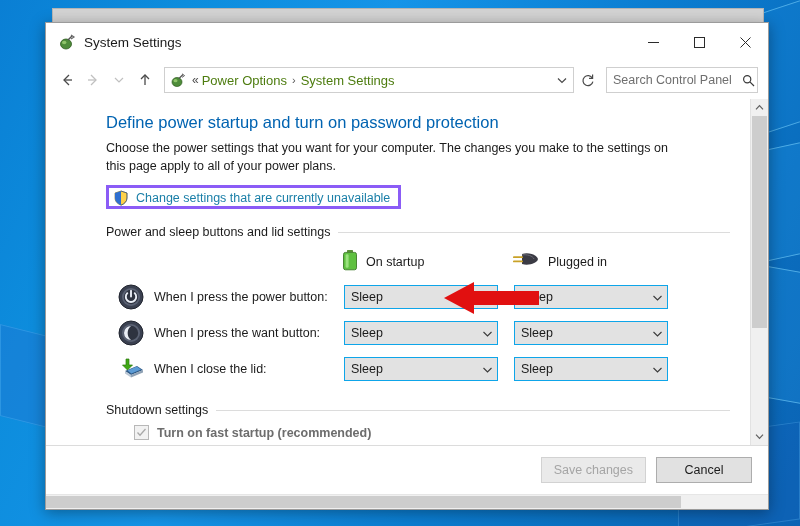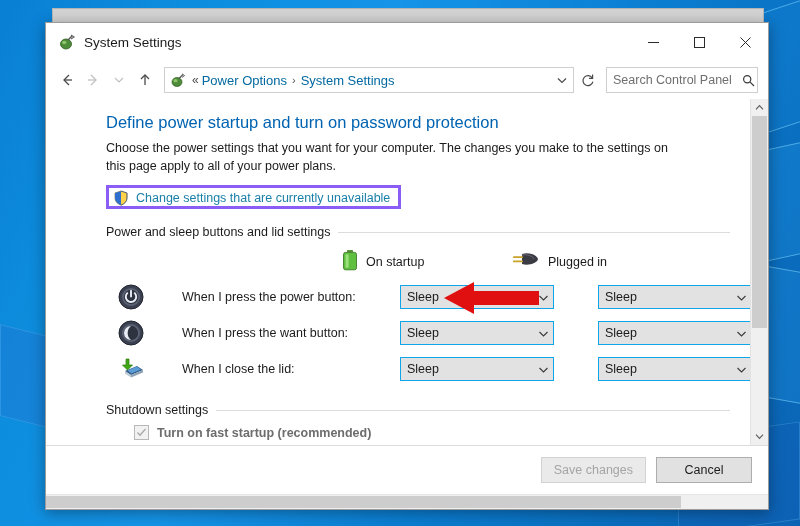--- a/index.html
+++ b/index.html
@@ -103,21 +103,21 @@
     background: #fff;
     display: flex;
     align-items: center;
     min-width: 0;
   }
   #addr-icon { margin-left: 5px; width: 16px; height: 16px; flex: 0 0 auto; }
   #addr-chevrons {
     margin-left: 6px; font-size: 12px; color: #4a4a4a; flex: 0 0 auto;
   }
   .crumb {
-    font-size: 13px; color: #0369a1; white-space: nowrap; padding: 0 3px;
+    font-size: 13px; color: #4d7c0f; white-space: nowrap; padding: 0 3px;
   }
   .crumb-sep { font-size: 11px; color: #555; padding: 0 2px; }
   #addr-drop {
     margin-left: auto;
     width: 22px; height: 100%;
     display: flex; align-items: center; justify-content: center;
     color: #4a4a4a;
     flex: 0 0 auto;
   }
   #refresh-btn {
@@ -233,21 +233,20 @@
     align-items: center;
     gap: 8px;
   }
   .col-label { font-size: 12.5px; color: #1b1b1b; }
 
   
   .setting-row {
     display: flex;
     align-items: center;
     height: 36px;
-    gap: 28px;
   }
   .row-icon { width: 26px; height: 26px; flex: 0 0 auto; margin-left: 12px; }
   .row-label {
     font-size: 12.5px;
     color: #1b1b1b;
     margin-left: 10px;
     width: 190px;
     flex: 0 0 auto;
   }
   .dropdown {

